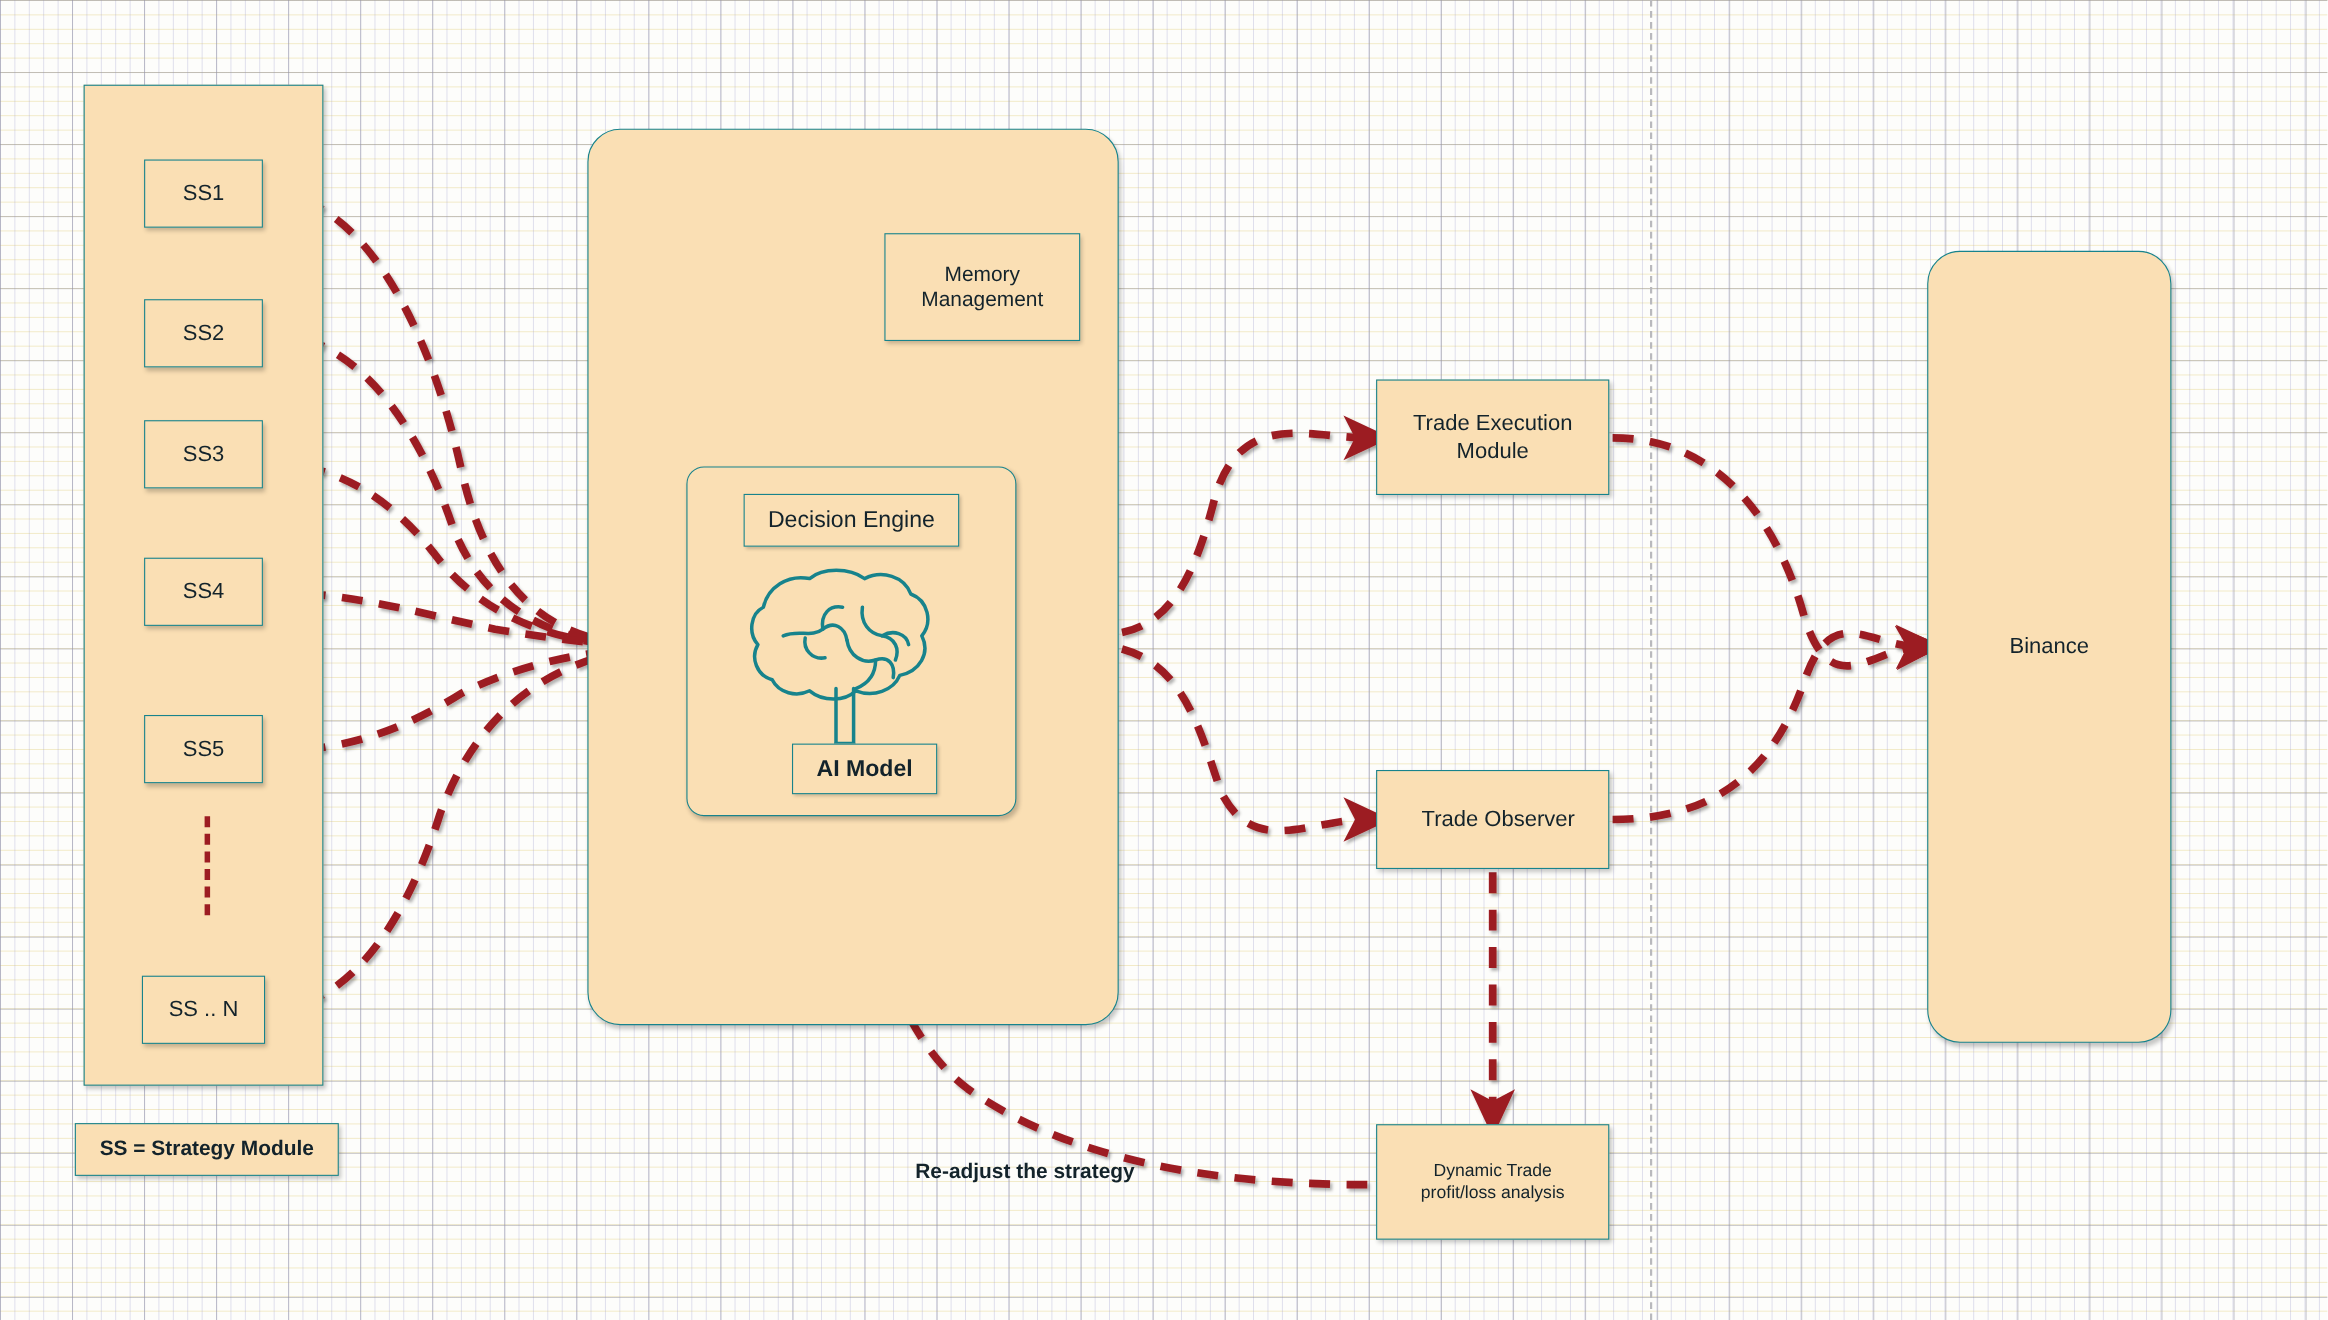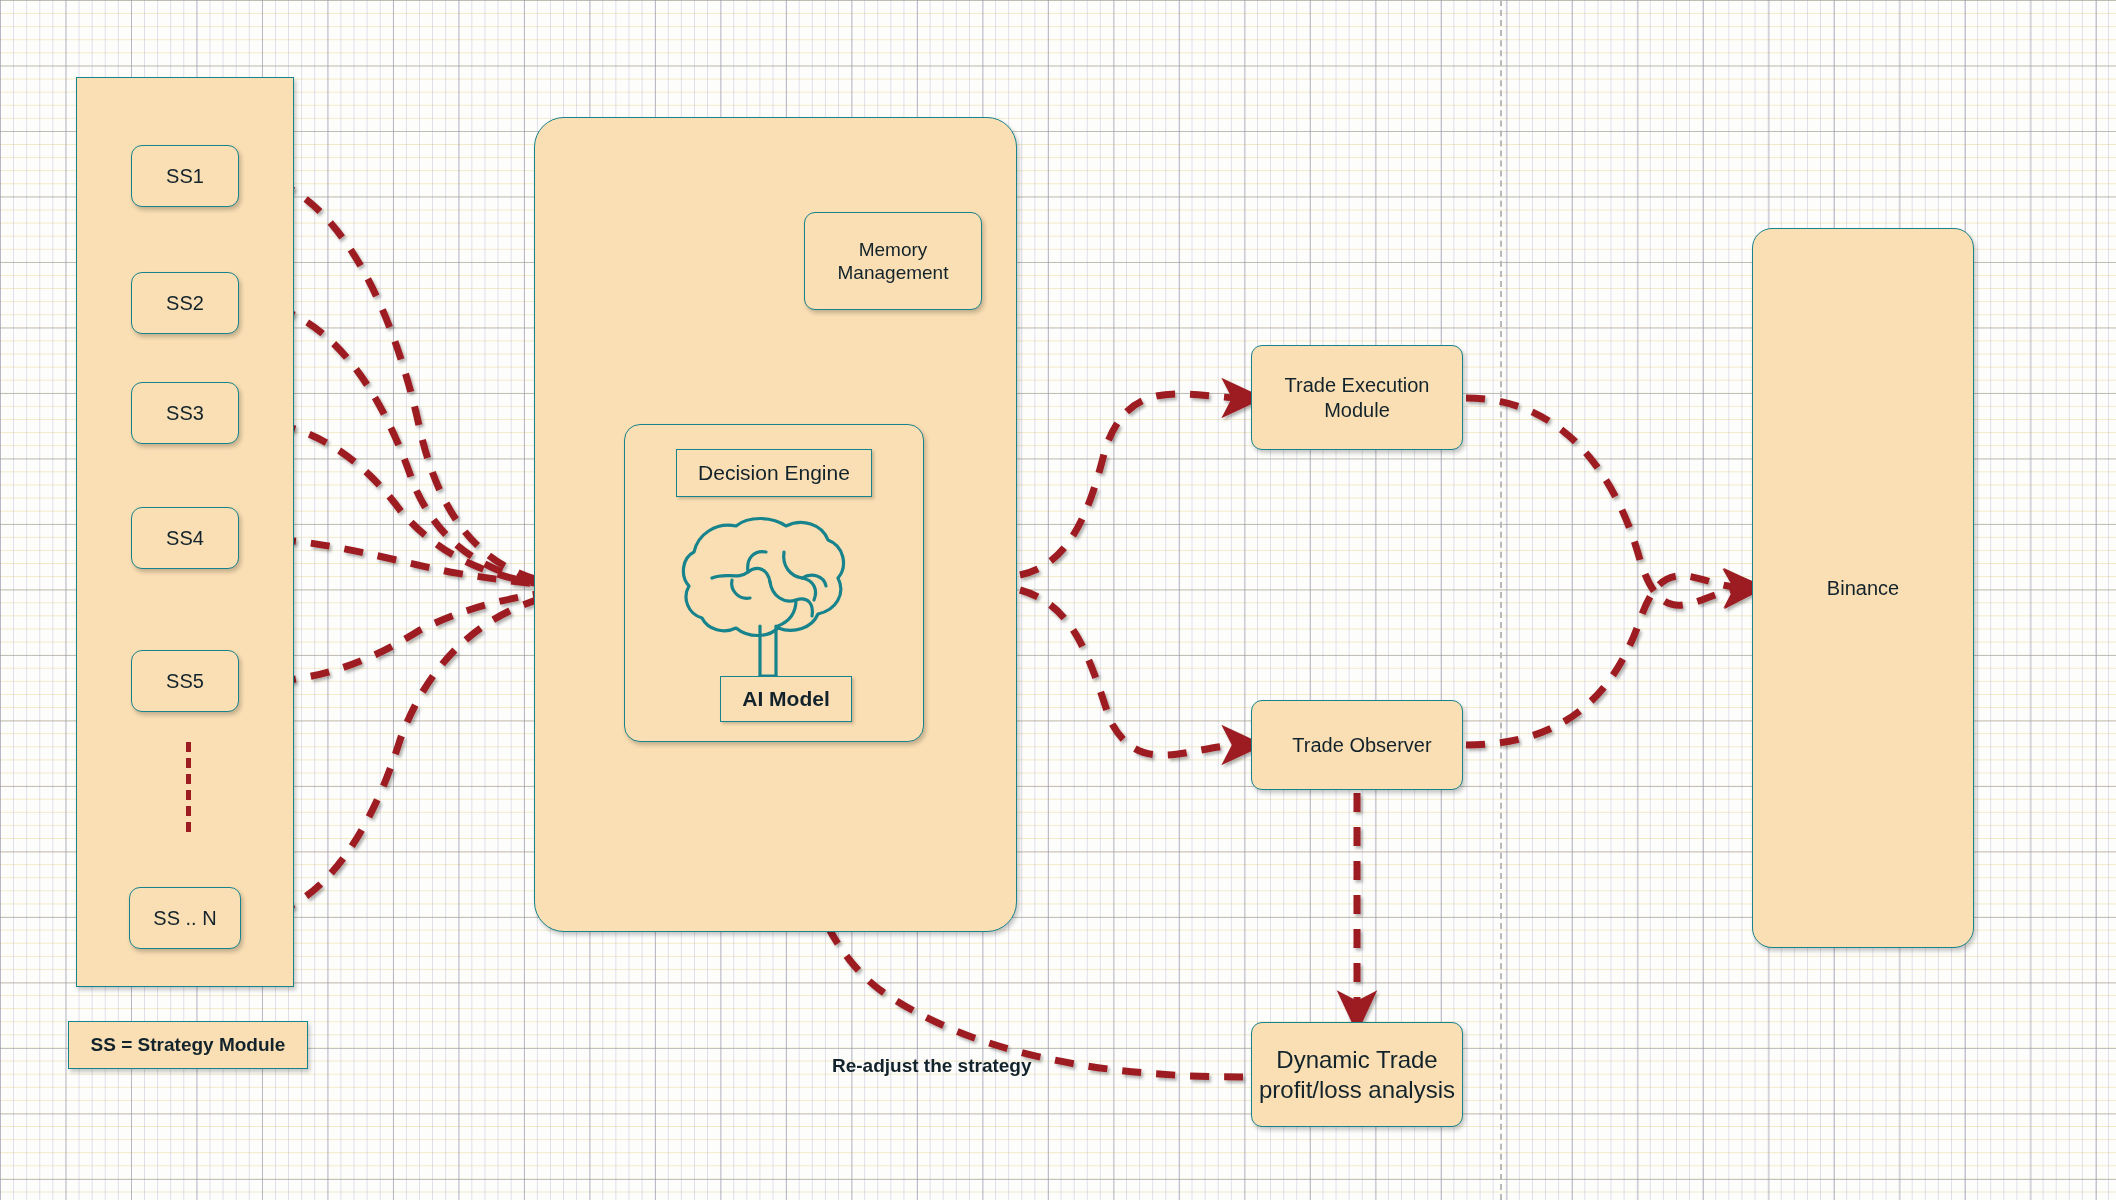--- a/index.html
+++ b/index.html
@@ -54,38 +54,38 @@
     box-shadow: 2px 3px 4px rgba(0,0,0,0.22);
     display: flex;
     align-items: center;
     justify-content: center;
     text-align: center;
     color: #13232b;
     font-size: 20px;
     line-height: 1.22;
     white-space: pre-line;
   }
-  .rounded  { border-radius: 11px; }
+  .rounded  { border-radius: 0; }
   .rounded-lg { border-radius: 30px; }
   .square   { border-radius: 0; }
   .bold     { font-weight: bold; }
 
   
   #ss-group {
     left: 76px; top: 77px; width: 218px; height: 910px;
     border-radius: 0;
     align-items: flex-start;
   }
   #engine-group {
     left: 534px; top: 117px; width: 483px; height: 815px;
     align-items: flex-start;
   }
   #binance {
     left: 1752px; top: 228px; width: 222px; height: 720px;
-    border-radius: 20px;
+    border-radius: 30px;
     font-size: 20px;
   }
 
   
   .ss-box {
     left: 131px;
     width: 108px;
     height: 62px;
     font-size: 20px;
   }
@@ -137,21 +137,21 @@
   }
 
   
   #trade-exec {
     left: 1251px; top: 345px; width: 212px; height: 105px; font-size: 20px;
   }
   #trade-obs {
     left: 1251px; top: 700px; width: 212px; height: 90px; font-size: 20px; padding-left: 10px;
   }
   #dyn-trade {
-    left: 1251px; top: 1022px; width: 212px; height: 105px; font-size: 24px;
+    left: 1251px; top: 1022px; width: 212px; height: 105px; font-size: 16px;
   }
 
   
   #readjust-label {
     position: absolute;
     left: 832px; top: 1055px;
     font-size: 19px;
     font-weight: bold;
     color: #13232b;
     white-space: nowrap;

